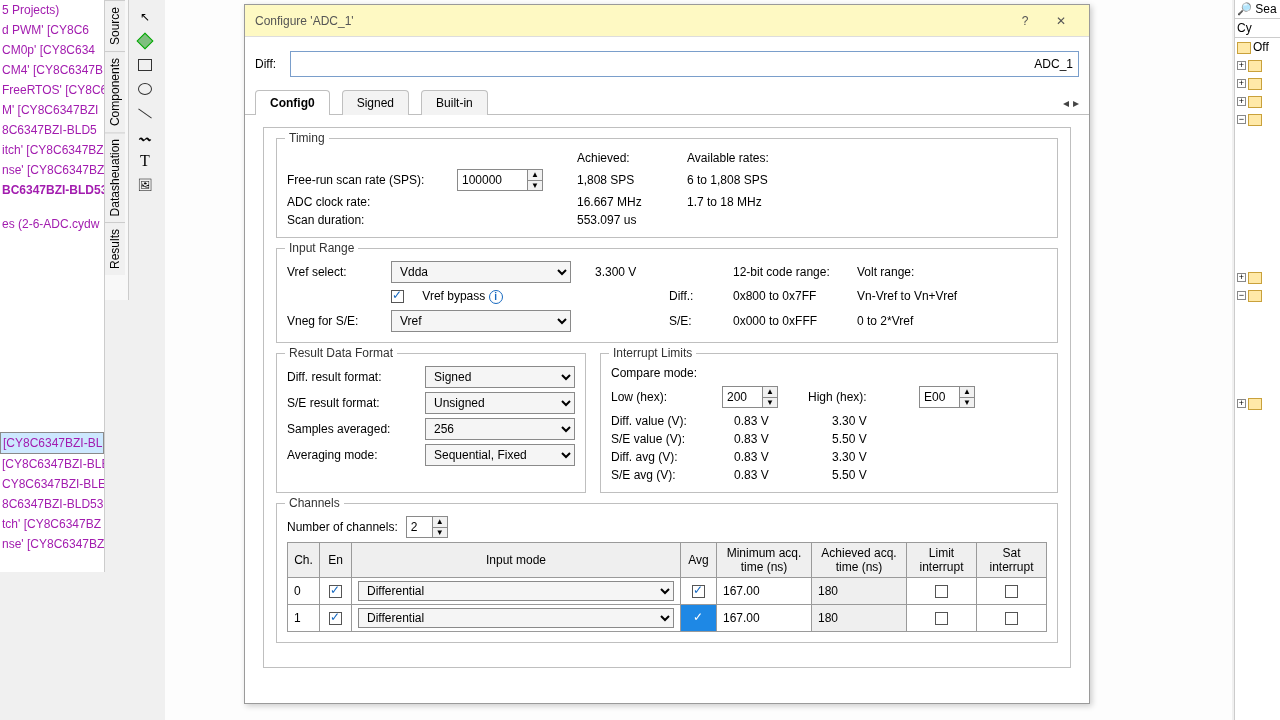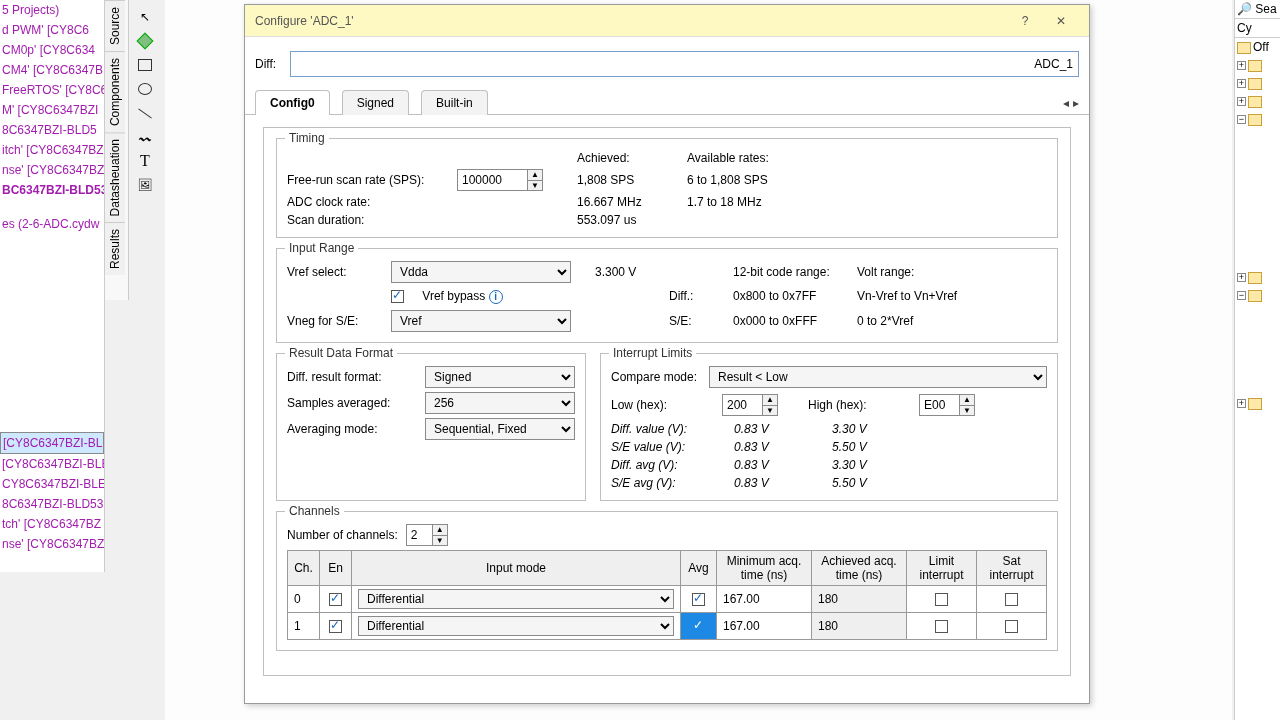--- a/index.html
+++ b/index.html
@@ -259,54 +259,57 @@
 
     <div class="two-col">
 
       <div class="grp" style="flex:0 0 280px;">
         <span class="grp-title">Result Data Format</span>
         <div class="row">
             <span class="lbl col-lbl">Diff. result format:</span>
           <select class="sel w150"><option>Signed</option></select>
           </div>
         <div class="row">
+            <span class="lbl col-lbl">S/E result format:</span>
+          <select class="sel w150"><option>Unsigned</option></select>
+          </div>
+        <div class="row">
             <span class="lbl col-lbl">Samples averaged:</span>
           <select class="sel w150"><option>256</option></select>
           </div>
         <div class="row">
             <span class="lbl col-lbl">Averaging mode:</span>
           <select class="sel w150"><option>Sequential, Fixed</option></select>
           </div>
       </div>
 
       <div class="grp">
         <span class="grp-title">Interrupt Limits</span>
         <div class="row">
           <span class="lbl" style="width:90px;">Compare mode:</span>
-          <select class="sel" style="flex:1;"><option>Result &lt; Low</option></select>
         </div>
         <div class="kv2" style="margin-top:6px;">
           <span class="lbl">Low (hex):</span>
           <span class="spin">
             <input class="num-input" style="width: 40px;" value="200">
             <span class="btns">
                 <span>▲</span>
                 <span>▼</span>
               </span>
           </span>
           <span class="lbl">High (hex):</span>
           <span class="spin">
             <input class="num-input" style="width: 40px;" value="E00">
             <span class="btns">
                 <span>▲</span>
                 <span>▼</span>
               </span>
           </span>
         </div>
-        <div class="kv" style="margin-top:6px;font-style:italic;">
+        <div class="kv" style="margin-top:6px;">
           <span>Diff. value (V):</span>
           <span>0.83 V</span>
           <span>3.30 V</span>
           <span>S/E value (V):</span>
           <span>0.83 V</span>
           <span>5.50 V</span>
           <span>Diff. avg (V):</span>
           <span>0.83 V</span>
           <span>3.30 V</span>
           <span>S/E avg (V):</span>

